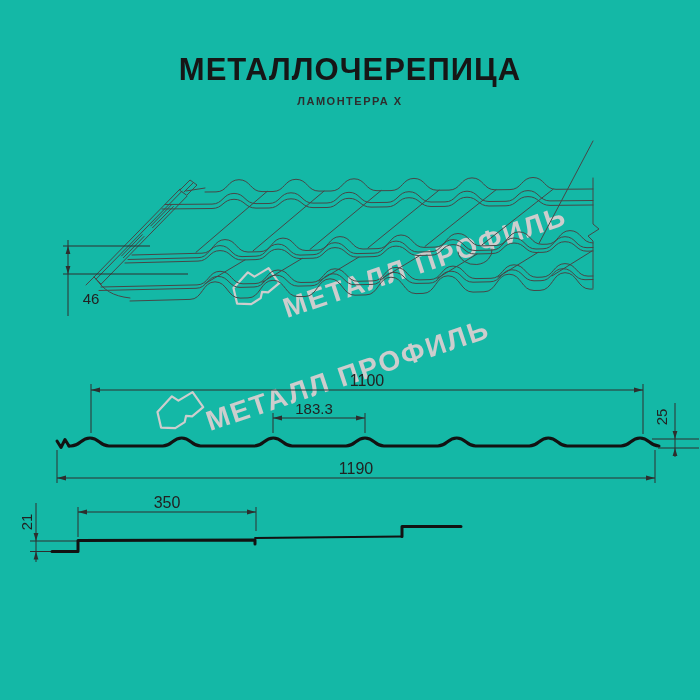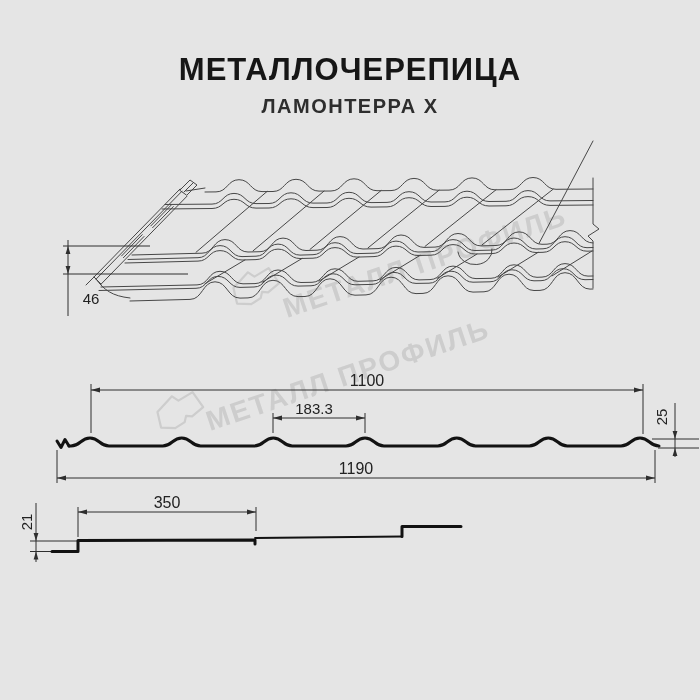--- a/index.html
+++ b/index.html
@@ -1,20 +1,20 @@
 <!DOCTYPE html>
 <html><head>
 <meta charset="utf-8">
 <style>
   html,body{margin:0;padding:0;background:#fff;}
-  .page{position:relative;width:700px;height:700px;background:#e5e5e5;overflow:hidden;
+  .page{position:relative;width:700px;height:700px;background:#14b8a6;overflow:hidden;
         font-family:"Liberation Sans",sans-serif;}
   .header{position:absolute;top:54px;left:0;right:0;text-align:center;}
   .title{font-size:31px;font-weight:700;letter-spacing:1px;color:#161616;line-height:1.05;}
-  .subtitle{margin-top:8px;font-size:20px;font-weight:600;letter-spacing:1.5px;color:#2e2e2e;}
+  .subtitle{margin-top:8px;font-size:11px;font-weight:600;letter-spacing:1.5px;color:#2e2e2e;}
   svg.sheet{position:absolute;left:0;top:0;}
   .thin{stroke:#474747;stroke-width:1;fill:none;stroke-linecap:round;}
   .thick{stroke:#121212;stroke-width:3;fill:none;stroke-linejoin:round;stroke-linecap:round;}
   .semi{stroke:#121212;stroke-width:1.8;fill:none;stroke-linecap:round;}
   .dim{stroke:#2e2e2e;stroke-width:1;fill:none;}
   .arr{fill:#2e2e2e;stroke:none;}
   .dtxt{font-family:"Liberation Sans",sans-serif;font-size:15px;fill:#222;}
   .dtxt16{font-family:"Liberation Sans",sans-serif;font-size:16px;fill:#222;}
   .wm{font-family:"Liberation Sans",sans-serif;font-size:28px;font-weight:700;
       letter-spacing:2px;fill:#cdcdcd;}

